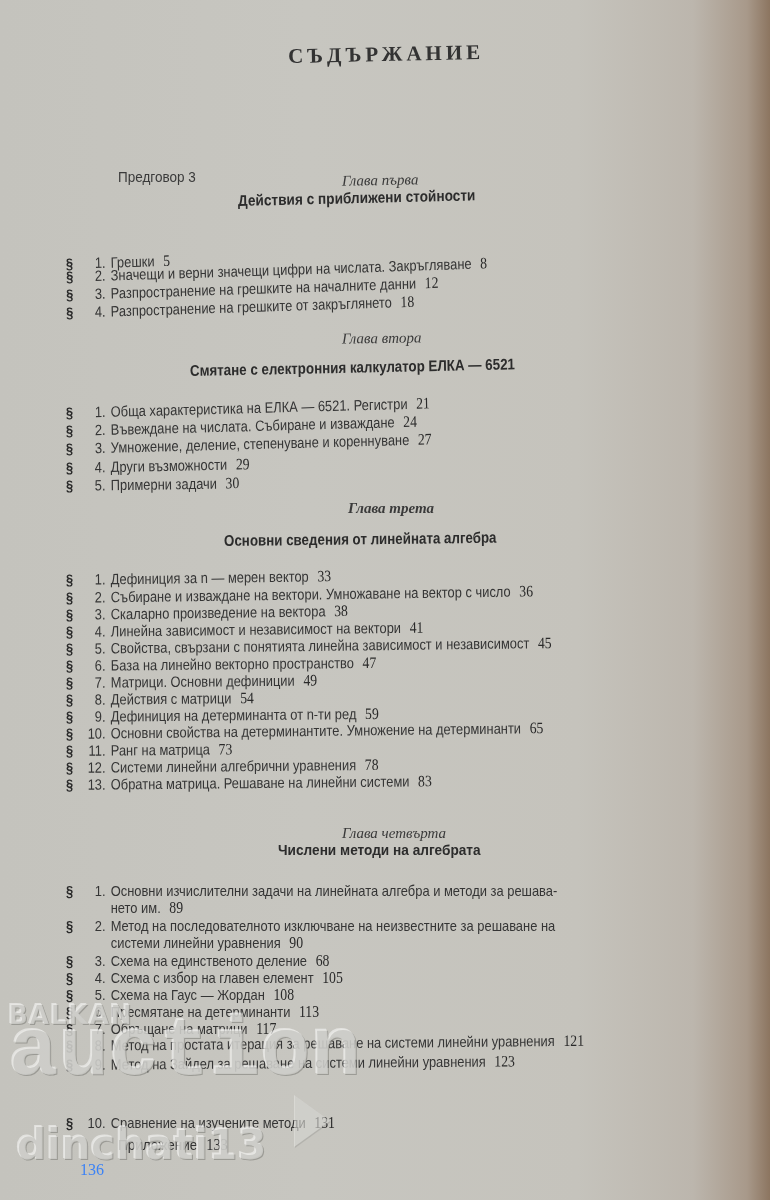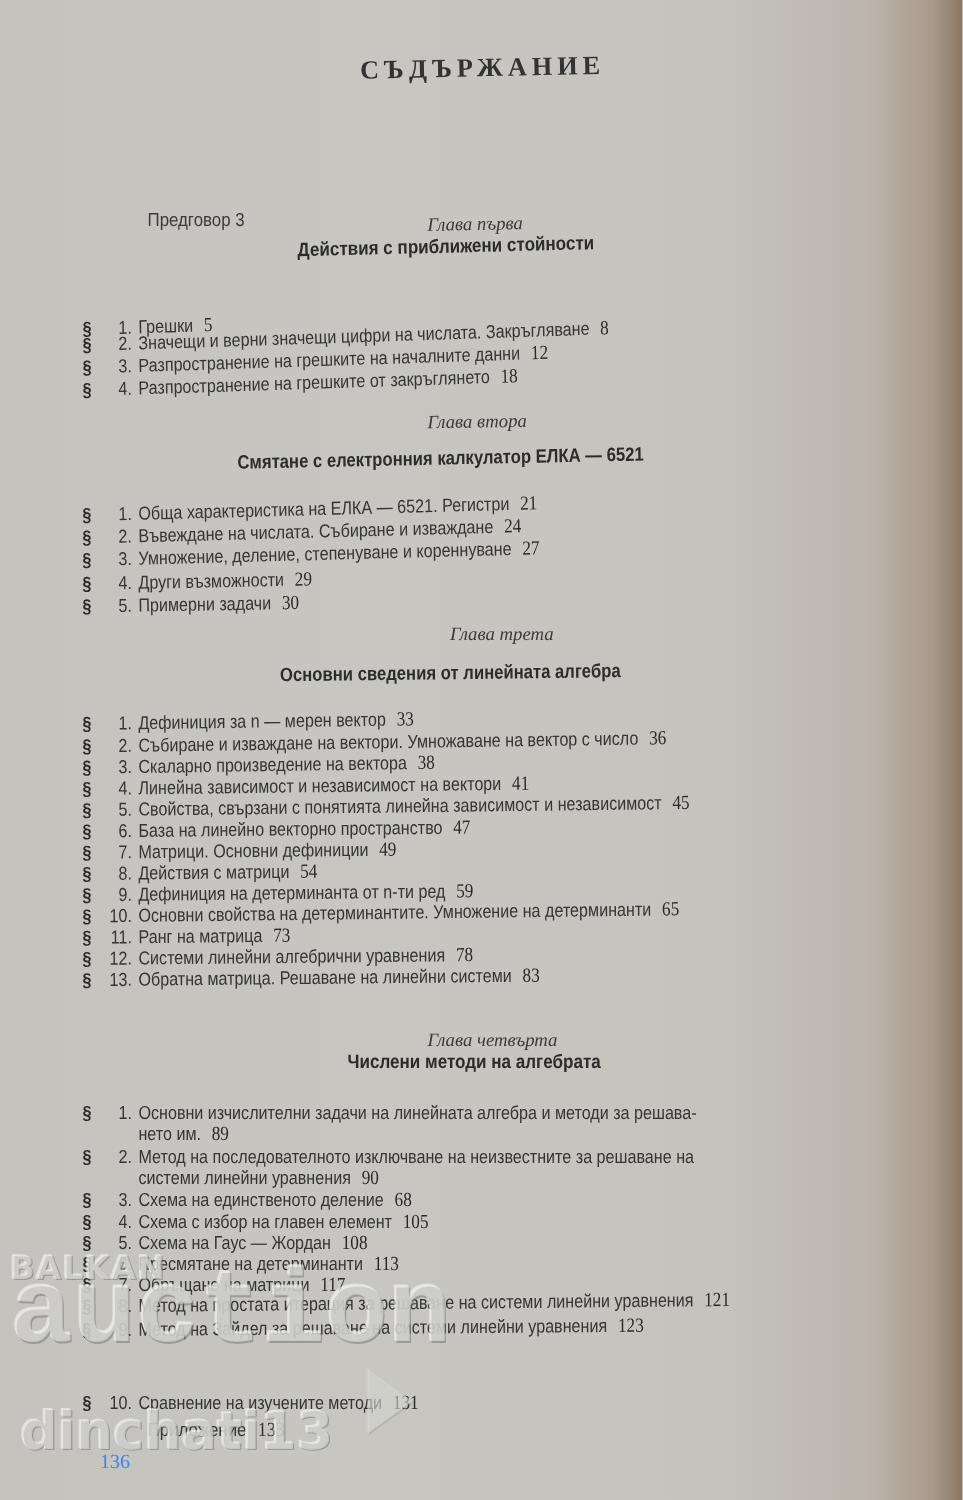--- a/index.html
+++ b/index.html
@@ -191,21 +191,21 @@
   <div class="entry" style="top:440px;transform:scaleX(0.86) rotate(-1.3deg);">
     <span class="sec">§</span><span class="num">3.</span><span>Умножение, деление, степенуване и кореннуване</span><span class="page-no">27</span>
   </div>
   <div class="entry" style="top:459px;transform:scaleX(0.86) rotate(-1deg);">
     <span class="sec">§</span><span class="num">4.</span><span>Други възможности</span><span class="page-no">29</span>
   </div>
   <div class="entry" style="top:477px;transform:scaleX(0.86) rotate(-0.8deg);">
     <span class="sec">§</span><span class="num">5.</span><span>Примерни задачи</span><span class="page-no">30</span>
   </div>
 
-  <div class="chapter-label" style="left:360px;top:500px;">Глава трета</div>
+  <div class="chapter-label" style="left:348px;top:500px;font-weight:bold;">Глава трета</div>
   <div class="chapter-title" style="left:224px;top:532px;transform:scaleX(0.86) rotate(-0.6deg);">Основни сведения от линейната алгебра</div>
 
   <div class="entry" style="top:571px;transform:scaleX(0.86) rotate(-0.7deg);">
     <span class="sec">§</span><span class="num">1.</span><span>Дефиниция за n — мерен вектор</span><span class="page-no">33</span>
   </div>
   <div class="entry" style="top:589px;transform:scaleX(0.86) rotate(-0.7deg);">
     <span class="sec">§</span><span class="num">2.</span><span>Събиране и изваждане на вектори. Умножаване на вектор с число</span><span class="page-no">36</span>
   </div>
   <div class="entry" style="top:606px;transform:scaleX(0.86) rotate(-0.7deg);">
     <span class="sec">§</span><span class="num">3.</span><span>Скаларно произведение на вектора</span><span class="page-no">38</span>

